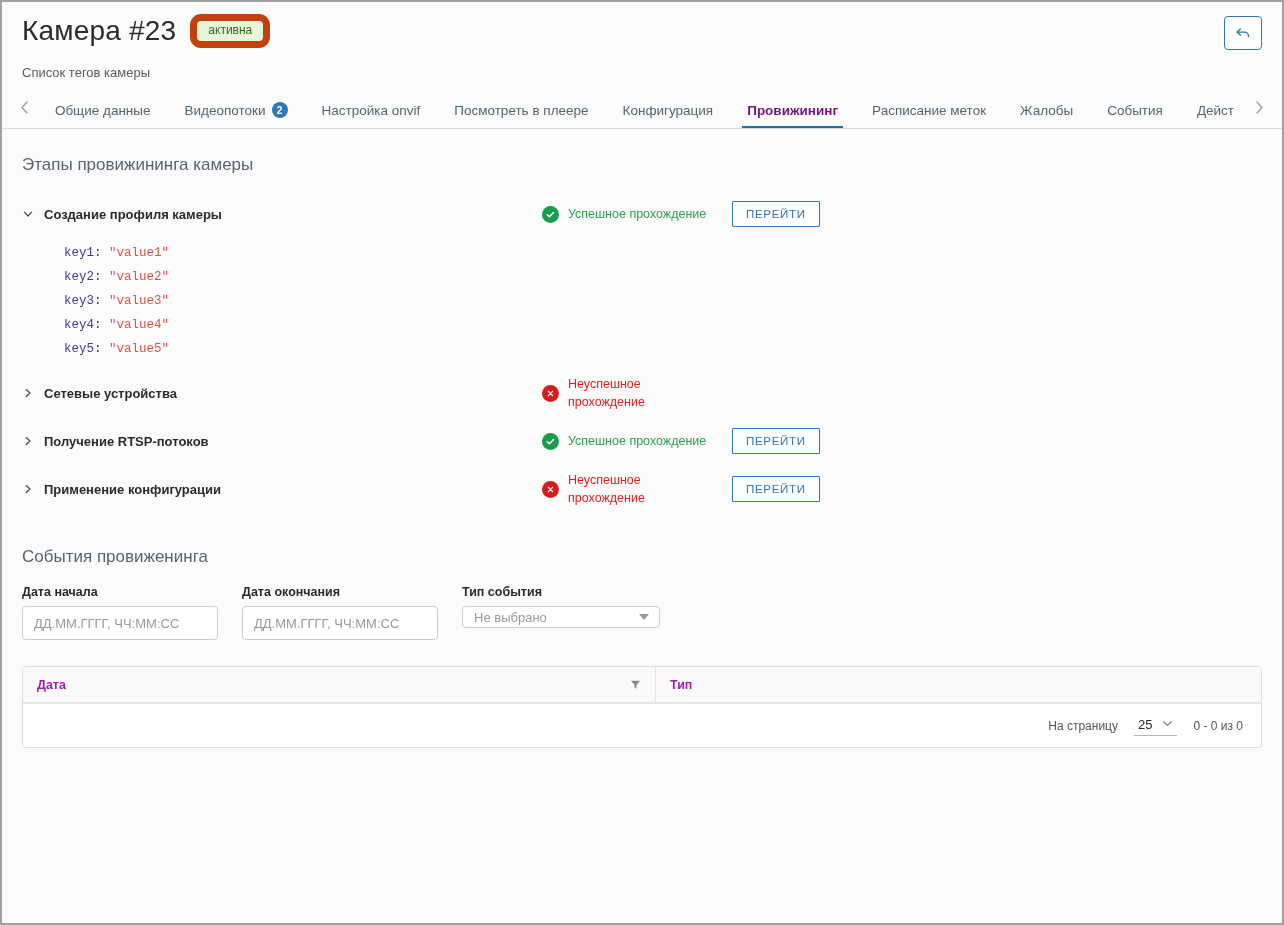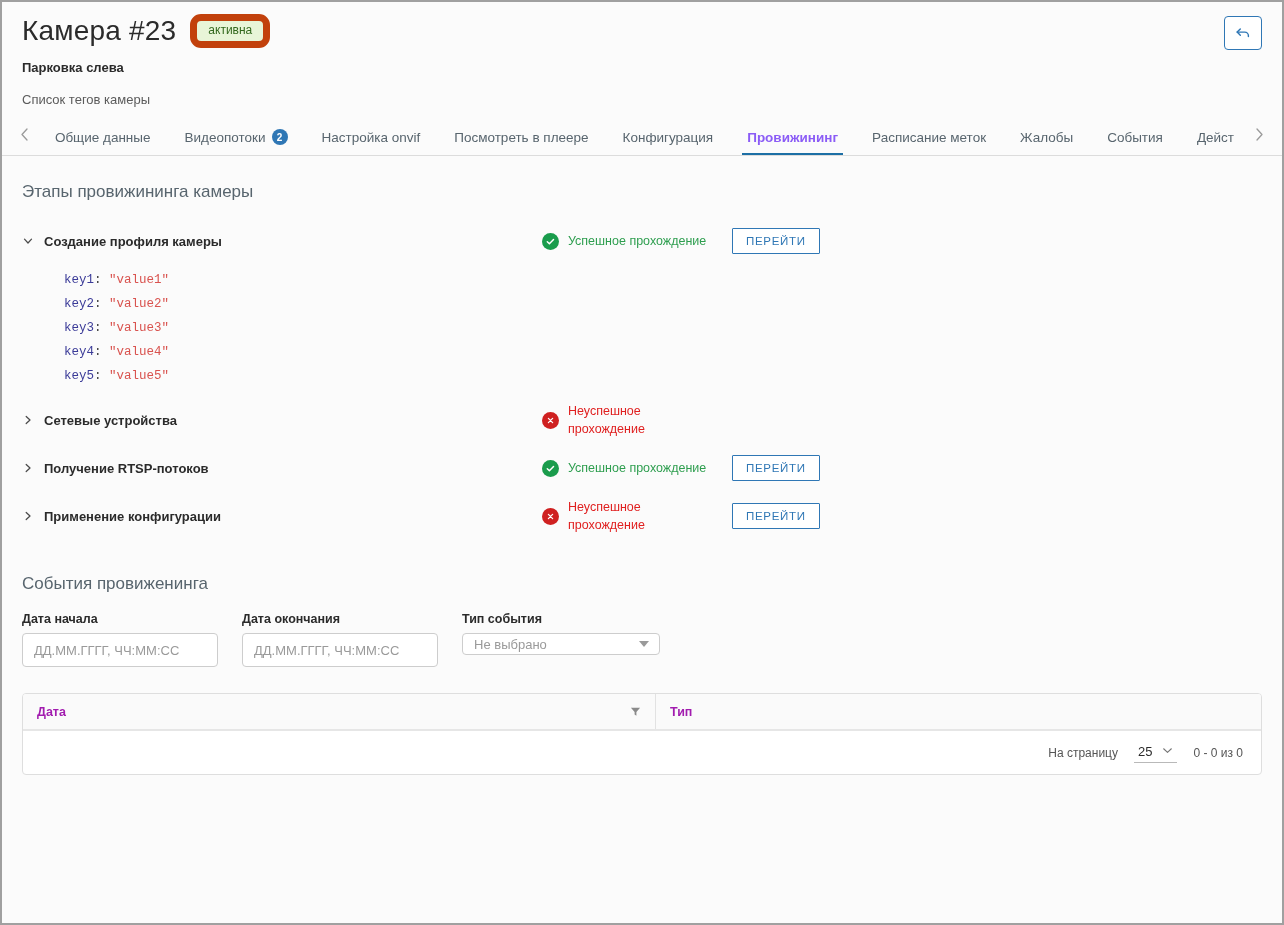--- a/index.html
+++ b/index.html
@@ -92,21 +92,21 @@
   }
   .tab {
     position: relative;
     padding: 8px 17px 10px 17px;
     font-size: 13.5px;
     color: #58656e;
     white-space: nowrap;
     cursor: pointer;
     display: flex; align-items: flex-end; gap: 6px;
   }
-  .tab.active { color: #8b5cf6; font-weight: bold; }
+  .tab.active { color: #701a75; font-weight: bold; }
   .tab.active::after {
     content: "";
     position: absolute;
     left: 12px; right: 12px; bottom: -1px;
     height: 3px;
     background: #1d6fa5;
   }
   .tab-badge {
     display: inline-flex;
     align-items: center; justify-content: center;
@@ -304,21 +304,20 @@
 <body>
 
 <div id="page">
 
   <div class="hdr">
     <div class="hdr-left">
       <div class="title-row">
         <div class="page-title">Камера #23</div>
         <div class="status-pill">активна</div>
       </div>
-      <div class="subtitle">Парковка слева</div>
       <div class="tags-line">Список тегов камеры</div>
     </div>
     <div class="back-btn">
       <span>
         <svg width="18" height="18" viewBox="0 0 20 20" fill="none">
           <path d="M7 5.5 L3.5 9 L7 12.5" stroke="#2f77b5" stroke-width="1.6" stroke-linecap="round" stroke-linejoin="round"></path>
           <path d="M3.5 9 H12 a4 4 0 0 1 4 4 v1" stroke="#2f77b5" stroke-width="1.6" stroke-linecap="round" fill="none"></path>
         </svg>
       </span>
     </div>

